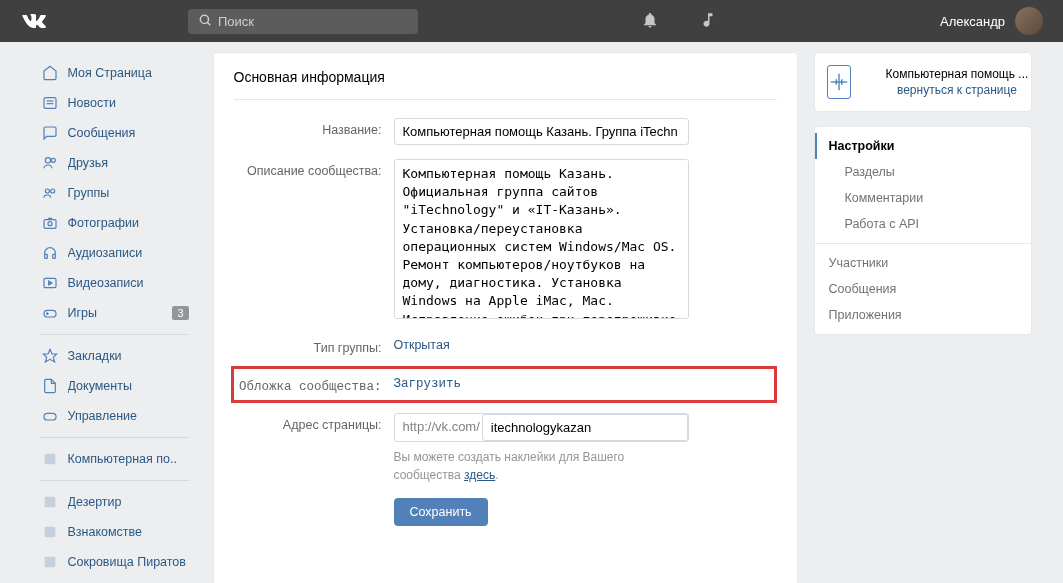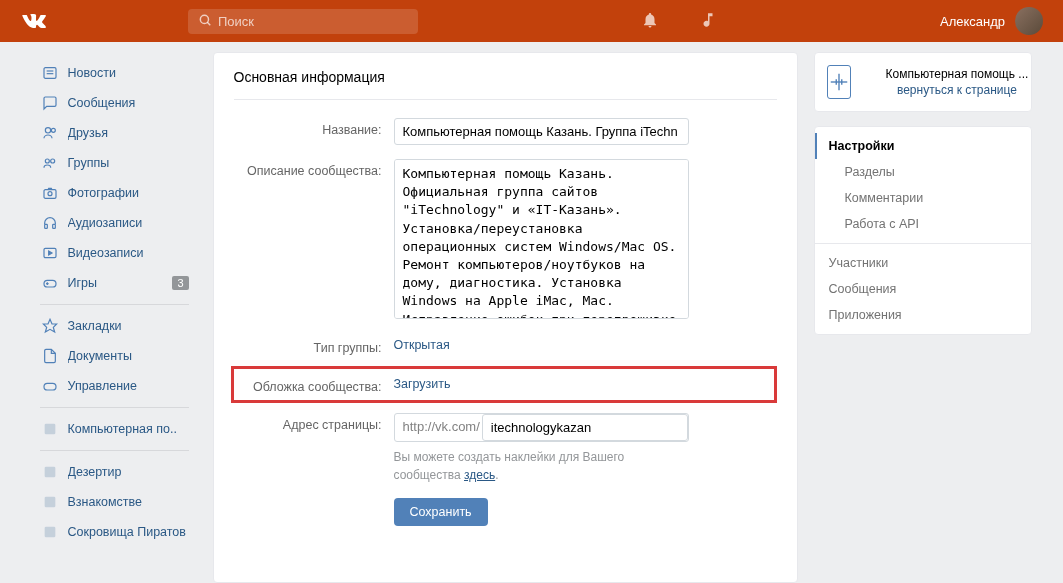--- a/index.html
+++ b/index.html
@@ -1,18 +1,18 @@
 <!DOCTYPE html>
 <html><head>
   <meta charset="utf-8">
   <style>
     * { margin: 0; padding: 0; box-sizing: border-box; }
     body { font-family: -apple-system, BlinkMacSystemFont, Arial, sans-serif; background: #edeef0; font-size: 12.5px; color: #2a5885; }
     
-    .header { background: #c2410c; height: 42px; display: flex; align-items: center; padding: 16px 20px; }
+    .header { background: #404040; height: 42px; display: flex; align-items: center; padding: 16px 20px; }
     .logo { width: 28px; height: 28px; display: flex; align-items: center; justify-content: center; margin-right: 140px; }
     .logo svg { fill: #fff; }
     .search-box { background: rgba(255,255,255,0.15); border-radius: 4px; display: flex; align-items: center; padding: 4px 10px; width: 230px; }
     .search-box input { background: transparent; border: none; color: #fff; outline: none; width: 100%; font-size: 13px; padding-left: 6px; }
     .search-box input::placeholder { color: rgba(255,255,255,0.7); }
     .header-spacer { flex: 1; }
     .header-icon { color: rgba(255,255,255,0.7); margin: 0 20px; cursor: pointer; }
     .user-name { color: #fff; font-weight: 500; font-size: 13px; margin-right: 10px; }
     .avatar { width: 28px; height: 28px; border-radius: 50%; background: linear-gradient(135deg, #8a7060, #5a4a3a); }
     
@@ -30,21 +30,21 @@
     .content { background: #fff; border: 1px solid #e7e8ec; border-radius: 4px; padding: 16px 20px 24px; flex: 1; }
     .content h2 { font-size: 14px; color: #000; font-weight: 400; padding-bottom: 14px; border-bottom: 1px solid #e7e8ec; margin-bottom: 18px; }
     
     .form-row { display: flex; margin-bottom: 14px; }
     .form-label { width: 160px; text-align: right; padding-right: 12px; color: #656565; font-size: 12.5px; padding-top: 5px; }
     .form-field { flex: 1; }
     .form-field input[type="text"] { width: 295px; border: 1px solid #d3d9de; border-radius: 3px; padding: 5px 8px; font-size: 13px; color: #000; }
     .form-field textarea { width: 295px; height: 160px; border: 1px solid #d3d9de; border-radius: 3px; padding: 5px 8px; font-size: 13px; color: #000; resize: none; line-height: 1.4; }
     .form-link { color: #2a5885; font-size: 12.5px; cursor: pointer; padding-top: 2px; display: inline-block; }
     
-    .highlighted-row { border: 3px solid #d93a3a; padding: 6px 0; margin: -3px 0 10px -3px; }
+    .highlighted-row { border: 3px solid #d93a3a; padding: 6px 0; margin: -3px 0 10px -3px; font-family: Liberation Mono, monospace; }
     
     .url-field { display: flex; border: 1px solid #d3d9de; border-radius: 3px; width: 295px; }
     .url-prefix { padding: 5px 2px 5px 8px; color: #828282; font-size: 13px; }
     .url-field input { border: none; outline: none; padding: 5px 8px 5px 0; font-size: 13px; color: #000; flex: 1; }
     .hint { color: #939699; font-size: 12px; margin-top: 6px; max-width: 300px; line-height: 1.5; }
     .hint a { color: #2a5885; }
     
     .save-btn { background: #5181b8; color: #fff; border: none; border-radius: 4px; padding: 7px 16px; font-size: 12.5px; cursor: pointer; }
     
     .right-col { width: 218px; }
@@ -92,20 +92,28 @@
   <div class="header-spacer"></div>
   <span class="user-name">Александр</span>
   <div class="avatar"></div>
 </div>
 
 <div class="container">
   <div class="left-nav">
     <div class="nav-item">
         <span class="nav-icon">
           <svg width="16" height="16" viewBox="0 0 24 24" fill="none" stroke="currentColor" stroke-width="1.8">
+            <path d="M3 9l9-7 9 7v11a2 2 0 01-2 2H5a2 2 0 01-2-2z"></path>
+          </svg>
+        </span>
+        <span class="nav-label">Моя Страница</span>
+      </div>
+    <div class="nav-item">
+        <span class="nav-icon">
+          <svg width="16" height="16" viewBox="0 0 24 24" fill="none" stroke="currentColor" stroke-width="1.8">
             <rect x="3" y="4" width="18" height="16" rx="2"></rect>
             <line x1="7" y1="9" x2="17" y2="9"></line>
             <line x1="7" y1="13" x2="17" y2="13"></line>
           </svg>
         </span>
         <span class="nav-label">Новости</span>
       </div>
     <div class="nav-item">
         <span class="nav-icon">
           <svg width="16" height="16" viewBox="0 0 24 24" fill="none" stroke="currentColor" stroke-width="1.8">

